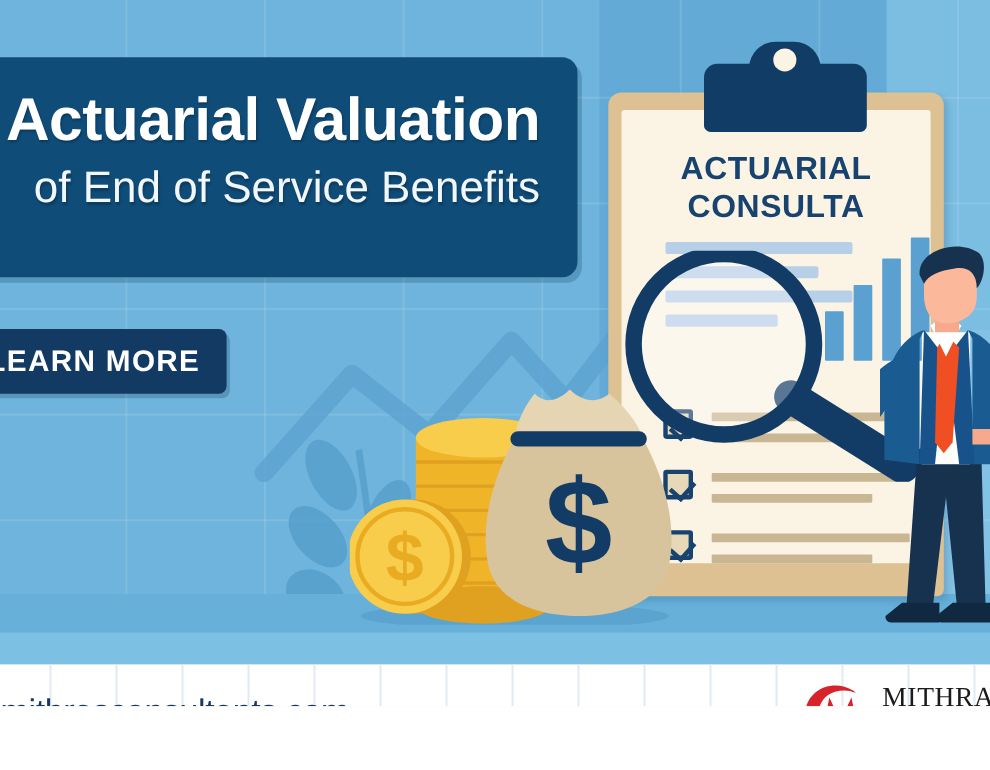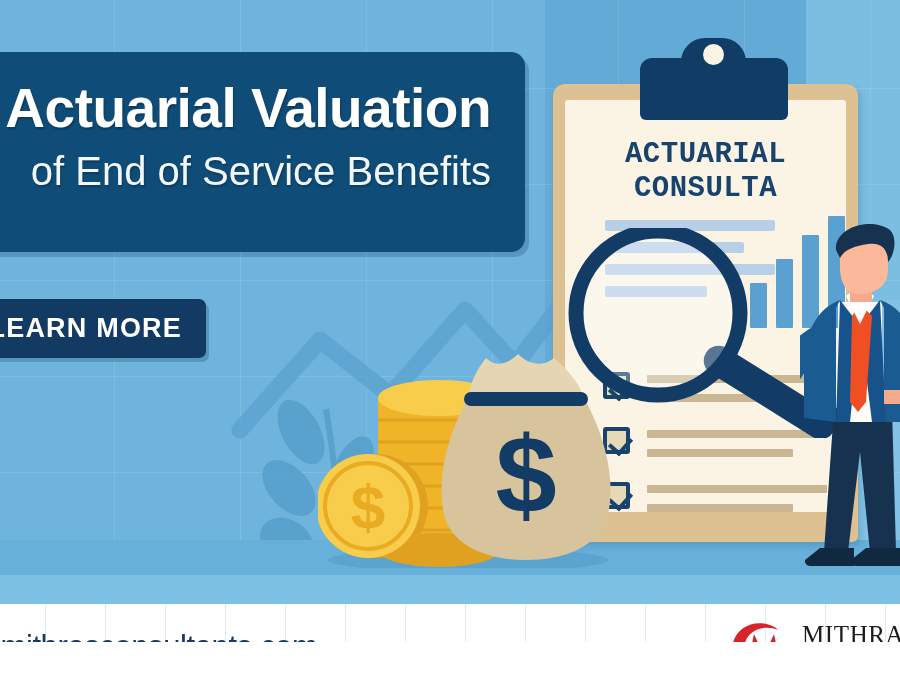--- a/index.html
+++ b/index.html
@@ -193,21 +193,20 @@
   .clip-title {
     position: absolute;
     left: 0; top: 38px;
     width: 281px;
     text-align: center;
     color: #17436e;
     font-size: 29px;
     font-weight: bold;
     line-height: 1.16;
     letter-spacing: .5px;
-    font-family: Liberation Mono, monospace;
   }
 
   
   .doc-lines {
     position: absolute;
     left: 40px;
     top: 120px;
     width: 170px;
   }
   .doc-line {

